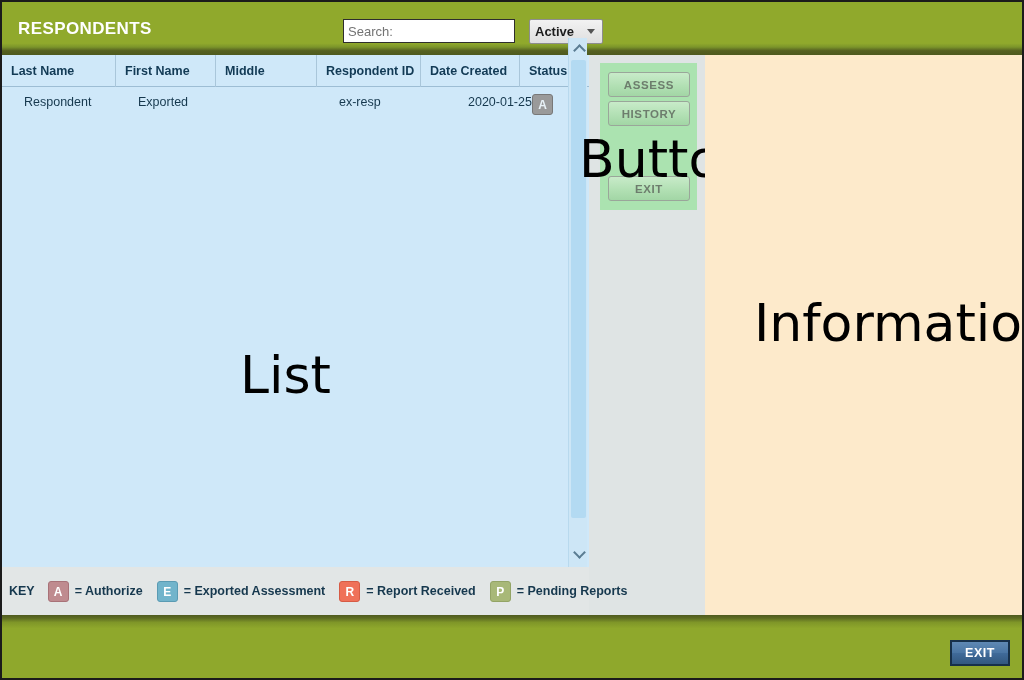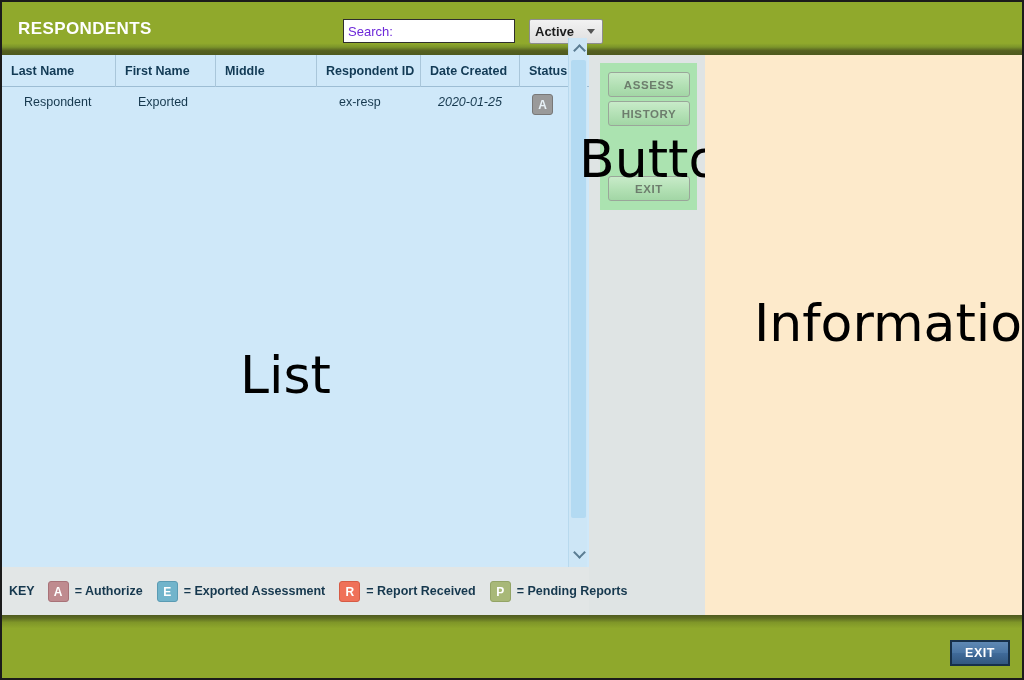--- a/index.html
+++ b/index.html
@@ -43,21 +43,21 @@
     position: absolute;
     left: 341px;
     top: 17px;
     width: 172px;
     height: 24px;
     box-sizing: border-box;
     border: 1px solid #2e2e2e;
     background: #ffffff;
     font-family: "Liberation Sans", sans-serif;
     font-size: 13px;
-    color: #6d28d9;
+    color: #737373;
     padding: 0 4px;
     outline: none;
   }
   .status-select {
     position: absolute;
     left: 527px;
     top: 17px;
     width: 74px;
     height: 25px;
     box-sizing: border-box;
@@ -336,21 +336,21 @@
       <div class="th" style="left:315px;width:104px;">Respondent ID</div>
       <div class="th" style="left:419px;width:99px;">Date Created</div>
       <div class="th" style="left:518px;width:48px;border-right:none;">Status</div>
     </div>
 
     <div class="data-row">
       <div class="td" style="left:0px;width:114px;">Respondent</div>
       <div class="td" style="left:114px;width:100px;">Exported</div>
       <div class="td" style="left:214px;width:101px;"></div>
       <div class="td" style="left:315px;width:104px;">ex-resp</div>
-      <div class="td" style="left:414px;width:99px;font-style:italic;">2020-01-25</div>
+      <div class="td" style="left:444px;width:99px;">2020-01-25</div>
       <div class="td status-cell" style="left:518px;width:48px;">
         <span class="badge row-badge">A</span>
       </div>
     </div>
 
     <div class="overlay-word list-word">List</div>
   </div>
 
   <div class="scrollbar">
     <div class="sb-arrow up">

